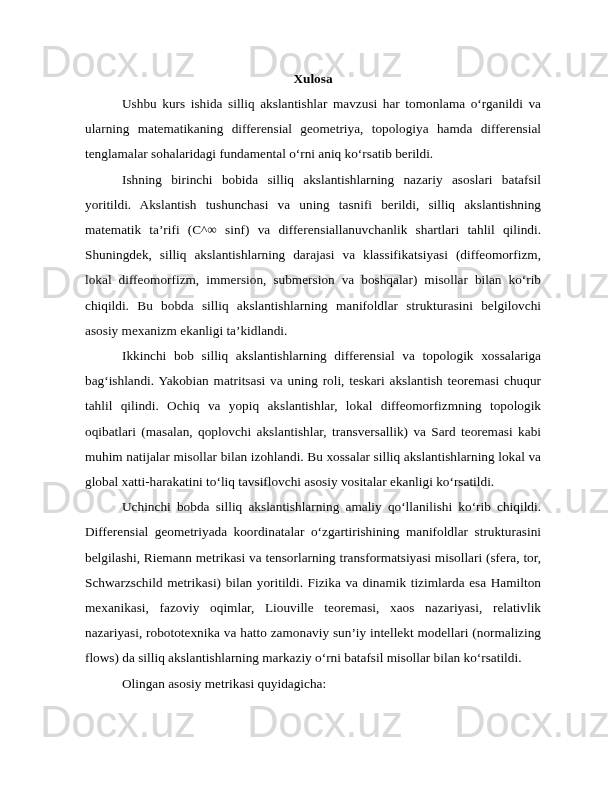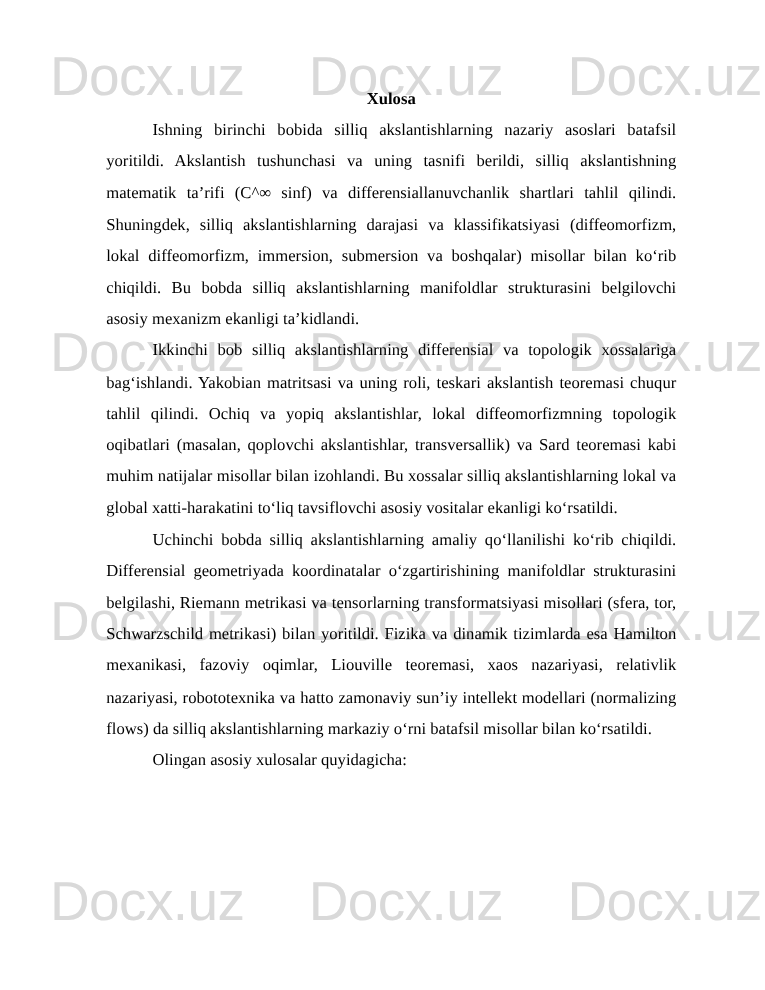--- a/index.html
+++ b/index.html
@@ -78,17 +78,18 @@
   <span class="watermark">Docx.uz</span>
 </div>
 <div class="watermark-row" style="top:702px;">
   <span class="watermark">Docx.uz</span>
   <span class="watermark">Docx.uz</span>
   <span class="watermark">Docx.uz</span>
 </div>
 
 <div class="page">
   <h1 class="title">Xulosa</h1>
+  <p class="para">Ushbu kurs ishida silliq akslantishlar mavzusi har tomonlama o‘rganildi va ularning matematikaning differensial geometriya, topologiya hamda differensial tenglamalar sohalaridagi fundamental o‘rni aniq ko‘rsatib berildi.</p>
   <p class="para">Ishning birinchi bobida silliq akslantishlarning nazariy asoslari batafsil yoritildi. Akslantish tushunchasi va uning tasnifi berildi, silliq akslantishning matematik ta’rifi (C^∞ sinf) va differensiallanuvchanlik shartlari tahlil qilindi. Shuningdek, silliq akslantishlarning darajasi va klassifikatsiyasi (diffeomorfizm, lokal diffeomorfizm, immersion, submersion va boshqalar) misollar bilan ko‘rib chiqildi. Bu bobda silliq akslantishlarning manifoldlar strukturasini belgilovchi asosiy mexanizm ekanligi ta’kidlandi.</p>
   <p class="para">Ikkinchi bob silliq akslantishlarning differensial va topologik xossalariga bag‘ishlandi. Yakobian matritsasi va uning roli, teskari akslantish teoremasi chuqur tahlil qilindi. Ochiq va yopiq akslantishlar, lokal diffeomorfizmning topologik oqibatlari (masalan, qoplovchi akslantishlar, transversallik) va Sard teoremasi kabi muhim natijalar misollar bilan izohlandi. Bu xossalar silliq akslantishlarning lokal va global xatti-harakatini to‘liq tavsiflovchi asosiy vositalar ekanligi ko‘rsatildi.</p>
   <p class="para">Uchinchi bobda silliq akslantishlarning amaliy qo‘llanilishi ko‘rib chiqildi. Differensial geometriyada koordinatalar o‘zgartirishining manifoldlar strukturasini belgilashi, Riemann metrikasi va tensorlarning transformatsiyasi misollari (sfera, tor, Schwarzschild metrikasi) bilan yoritildi. Fizika va dinamik tizimlarda esa Hamilton mexanikasi, fazoviy oqimlar, Liouville teoremasi, xaos nazariyasi, relativlik nazariyasi, robototexnika va hatto zamonaviy sun’iy intellekt modellari (normalizing flows) da silliq akslantishlarning markaziy o‘rni batafsil misollar bilan ko‘rsatildi.</p>
-  <p class="para">Olingan asosiy xulosalar quyidagicha:</p>
+  <p class="para">Olingan asosiy metrikasi quyidagicha:</p>
 </div>
 
 </body></html>

